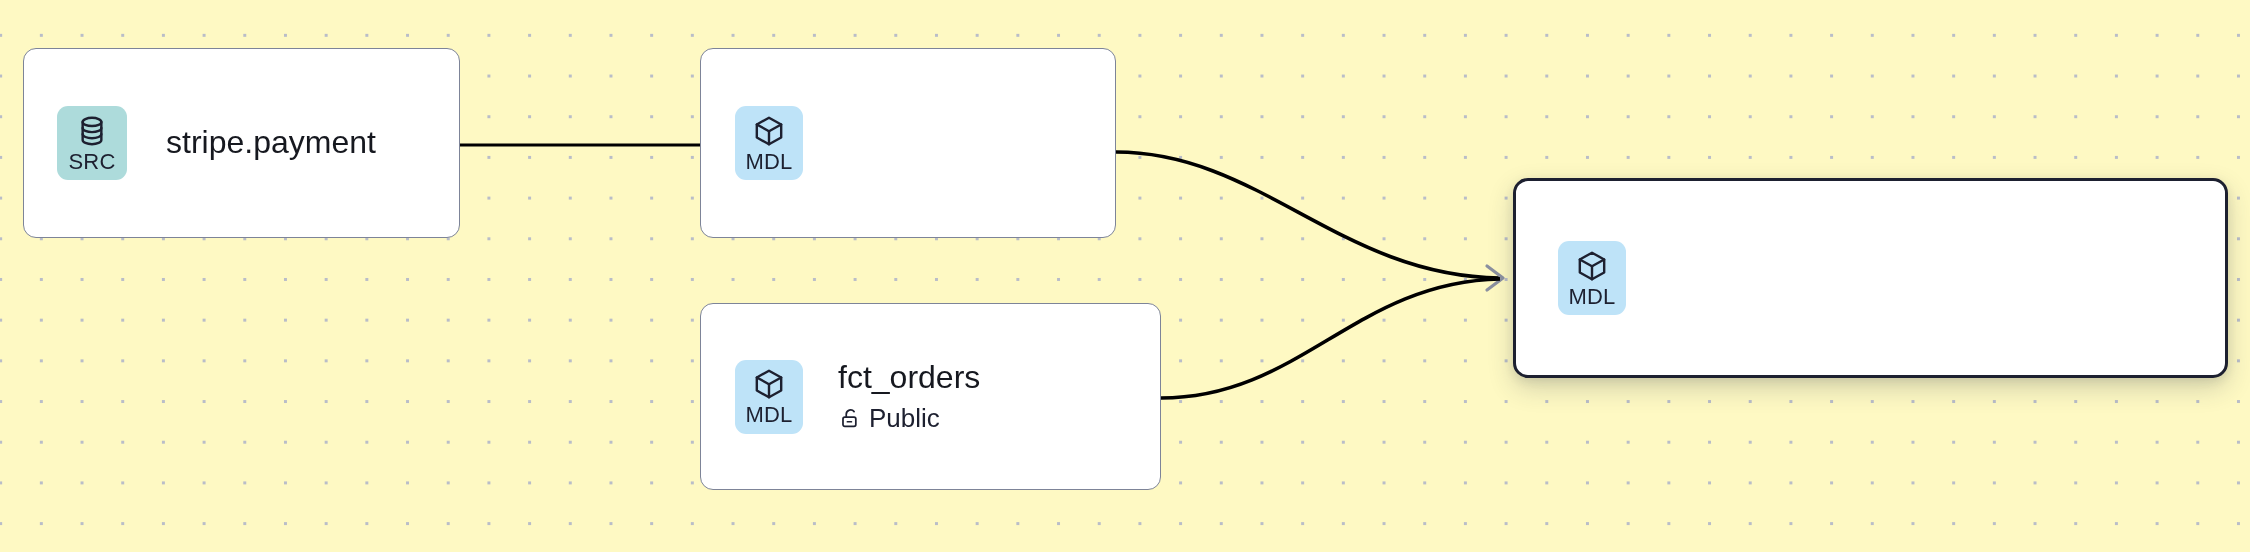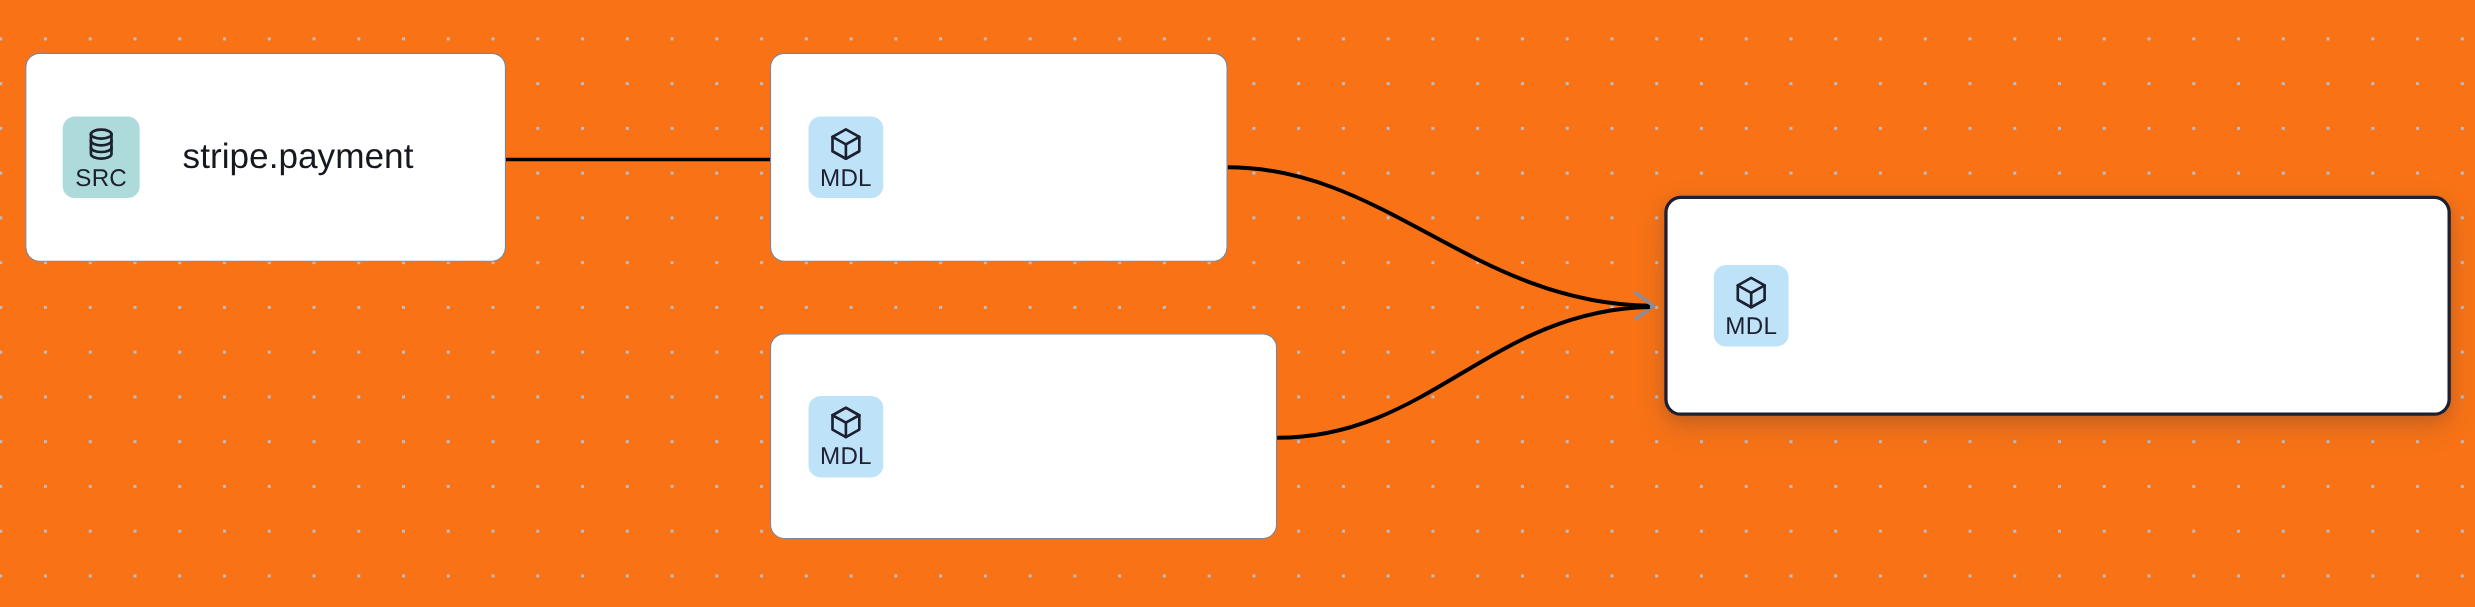--- a/index.html
+++ b/index.html
@@ -5,21 +5,21 @@
   html, body {
     margin: 0;
     padding: 0;
     background: #ffffff;
   }
   #canvas {
     position: relative;
     width: 2250px;
     height: 552px;
     overflow: hidden;
-    background-color: #f97316;
+    background-color: #fef9c3;
     font-family: "Liberation Sans", sans-serif;
   }
   #dotgrid {
     position: absolute;
     inset: 0;
     background-image: radial-gradient(circle, #b9bdc8 1.6px, rgba(0,0,0,0) 1.7px);
     background-size: 40.7px 40.7px;
     background-position: 21px 15px;
     pointer-events: none;
   }
@@ -160,20 +160,33 @@
     <div class="badge">
       <span class="glyph">
         <svg width="34" height="34" viewBox="0 0 24 24" fill="none" stroke="#1d2030" stroke-width="1.7" stroke-linecap="round" stroke-linejoin="round">
           <path d="M12 2.6 L20.6 7.4 V16.6 L12 21.4 L3.4 16.6 V7.4 Z"></path>
           <path d="M3.4 7.4 L12 12.2 L20.6 7.4"></path>
           <path d="M12 12.2 V21.4"></path>
         </svg>
       </span>
       <span class="badge-text">MDL</span>
     </div>
+    <div class="node-body">
+      <div class="node-title">fct_orders</div>
+      <div class="node-sub">
+        <span class="lock-glyph">
+          <svg width="23" height="23" viewBox="0 0 24 24" fill="none" stroke="#1d2030" stroke-width="1.8" stroke-linecap="round" stroke-linejoin="round">
+            <rect x="5.2" y="10.6" width="13.4" height="9.6" rx="1.9"></rect>
+            <path d="M8.6 10.6 V7.4 a4.6 4.6 0 0 1 8.2 -2.6"></path>
+            <path d="M9.8 15.4 h4.2"></path>
+          </svg>
+        </span>
+        <span>Public</span>
+      </div>
+    </div>
   </div>
 
   <div class="node selected" id="node-agg">
     <div class="badge">
       <span class="glyph">
         <svg width="34" height="34" viewBox="0 0 24 24" fill="none" stroke="#1d2030" stroke-width="1.7" stroke-linecap="round" stroke-linejoin="round">
           <path d="M12 2.6 L20.6 7.4 V16.6 L12 21.4 L3.4 16.6 V7.4 Z"></path>
           <path d="M3.4 7.4 L12 12.2 L20.6 7.4"></path>
           <path d="M12 12.2 V21.4"></path>
         </svg>

